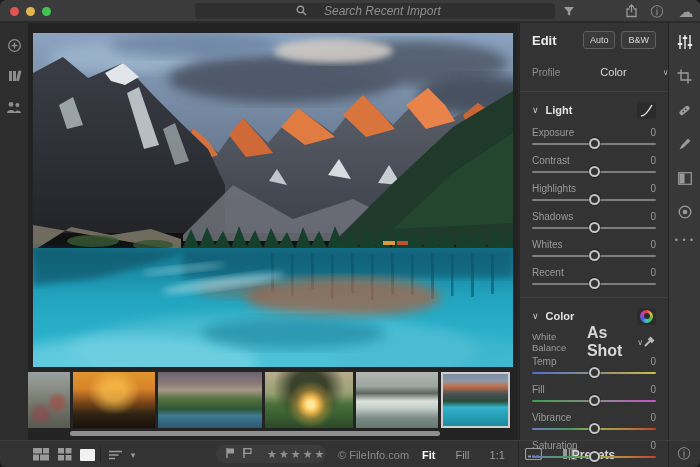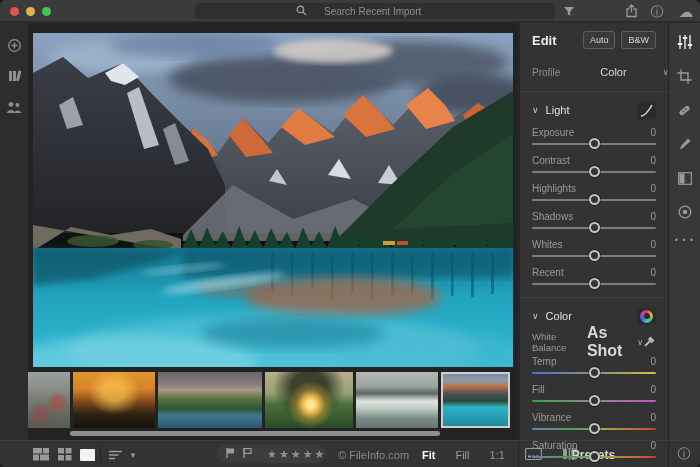--- a/index.html
+++ b/index.html
@@ -7,21 +7,21 @@
   .window{position:relative;width:700px;height:467px;background:#2a2a2a;font-family:"Liberation Sans",sans-serif;overflow:hidden;border-radius:6px;-webkit-user-select:none;}
 
   
   .titlebar{position:absolute;left:0;top:0;width:700px;height:22px;background:#3b3b3b;border-bottom:1px solid #2c2c2c;}
   .tl{position:absolute;top:7px;width:9px;height:9px;border-radius:50%;}
   .tl.red{left:10px;background:#e0544f;}
   .tl.yellow{left:26px;background:#dfb54b;}
   .tl.green{left:42px;background:#3fc455;}
   .search{position:absolute;left:195px;top:3px;width:360px;height:16px;background:#2f2f2f;border-radius:4px;display:flex;align-items:center;justify-content:center;}
   .search svg{margin-right:5px;}
-  .search input{background:transparent;border:none;outline:none;color:#bdbdbd;font-size:10px;width:130px;padding:0;font-family:"Liberation Sans",sans-serif;margin-left:12px;}
+  .search input{background:transparent;border:none;outline:none;color:#bdbdbd;font-style:italic;font-size:12px;width:130px;padding:0;font-family:"Liberation Sans",sans-serif;margin-left:12px;}
   .search input::placeholder{color:#8f8f8f;}
   .tb-ic{position:absolute;top:0;height:22px;display:flex;align-items:center;justify-content:center;color:#9a9a9a;}
   .glyph{font-size:13px;line-height:1;}
 
   
   .left-rail{position:absolute;left:0;top:23px;width:28px;height:417px;background:#2d2d2d;display:flex;flex-direction:column;align-items:center;}
   .rail-ic{width:28px;height:28px;display:flex;align-items:center;justify-content:center;}
 
   
   .canvas{position:absolute;left:28px;top:23px;width:490px;height:417px;background:#232323;}
@@ -72,21 +72,21 @@
   .profile-row{display:flex;align-items:center;margin-bottom:10px;height:18px;gap:32px;}
   .plabel{color:#8f8f8f;margin-right:8px;}
   .pvalue{color:#d8d8d8;font-size:11px;}
   .chev{color:#b0b0b0;font-size:8px;margin-left:4px;}
   .spacer{flex:1;}
   .sq-btn{width:19px;height:17px;background:#414141;border-radius:3px;display:flex;align-items:center;justify-content:center;}
   .sq-btn.dark{background:#2b2b2b;}
   .hdiv{height:1px;background:#3f3f3f;margin:0 -12px 8px -12px;}
   .sec-hdr{display:flex;align-items:center;height:20px;margin-bottom:6px;}
   .sec-chev{color:#c8c8c8;font-size:9px;margin-right:7px;}
-  .sec-title{color:#e2e2e2;font-size:11px;font-weight:normal;text-align:right;}
+  .sec-title{color:#e2e2e2;font-size:11px;font-weight:bold;text-align:right;}
   .wheel{width:13px;height:13px;border-radius:50%;background:conic-gradient(#e04040,#e0c040,#50c050,#40c0c0,#4060e0,#c040c0,#e04040);display:flex;align-items:center;justify-content:center;}
   .wheel i{width:6px;height:6px;border-radius:50%;background:#2b2b2b;}
   .srow{margin-bottom:5px;}
   .srow-top{display:flex;justify-content:space-between;height:12px;align-items:center;}
   .strack{position:relative;height:11px;margin-bottom:2px;}
   .strack .line{position:absolute;left:0;right:0;top:5px;height:2px;border-radius:1px;background:#7d7d7d;}
   .line.temp{background:linear-gradient(90deg,#4a6fd0 0%,#7a86a0 35%,#8a8a80 50%,#a8a060 70%,#cfbd3f 100%);}
   .line.tint{background:linear-gradient(90deg,#3aa04a 0%,#8a8a8a 50%,#c653c6 100%);}
   .line.rainbow{background:linear-gradient(90deg,#6a7ac0 0%,#4a9a60 30%,#a0a84a 55%,#c07838 78%,#c04030 100%);}
   .sknob{position:absolute;left:50%;top:0;width:11px;height:11px;margin-left:-5.5px;border-radius:50%;background:#333;border:2px solid #c4c4c4;box-shadow:0 0 0 1px rgba(0,0,0,.35);}

